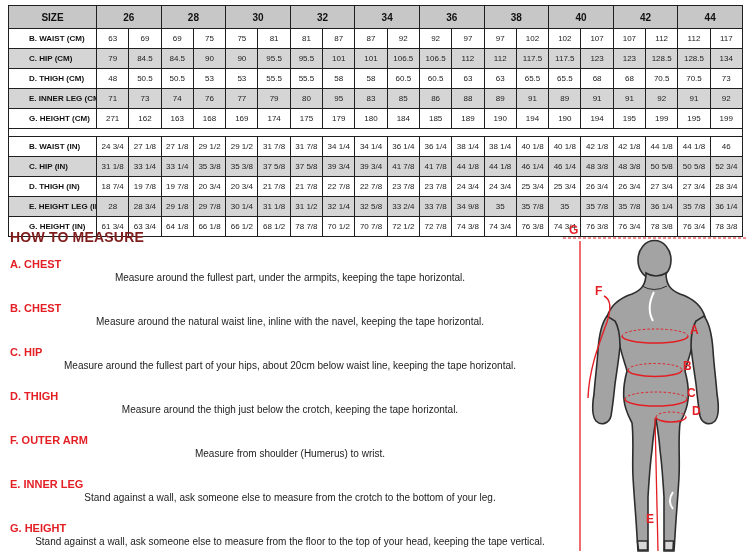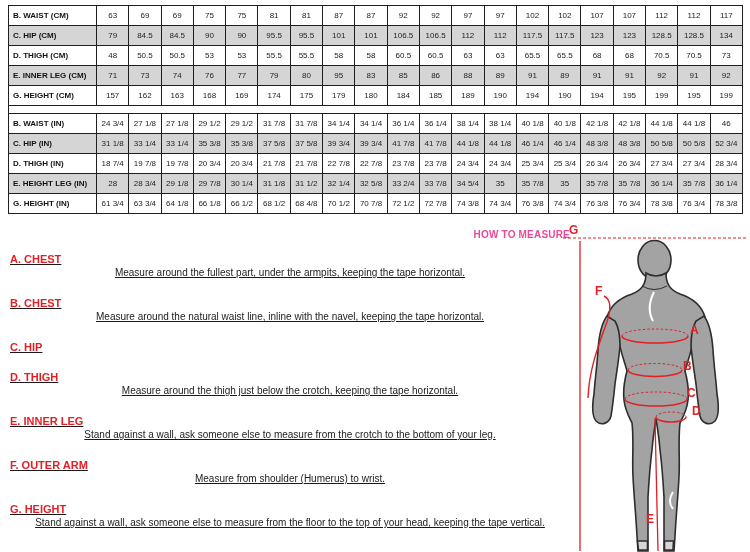--- a/index.html
+++ b/index.html
@@ -13,27 +13,27 @@
     width:734px;margin:5px 0 0 8px;
   }
   .size-table col.c-label{width:88px;}
   .size-table col.c-val{width:32.3px;}
   .size-table th,.size-table td{
     border:1px solid #1f1f1f;text-align:center;padding:0;
     height:19px;overflow:hidden;white-space:nowrap;
     font-size:8px;font-weight:normal;color:#222;
   }
   .size-table tr.hdr-row th{background:#c7c7c7;font-weight:bold;font-size:10px;height:22px;color:#111;}
-  .size-table td.lbl{text-align:left;padding-left:4px;font-weight:bold;font-size:8px;color:#111;margin-top:16px;}
+  .size-table td.lbl{text-align:left;padding-left:20px;font-weight:bold;font-size:8px;color:#111;margin-top:16px;}
   .size-table tr.shaded td{background:#d5d5d5;}
   .size-table tr.sep td{height:7px;background:#ffffff;}
   
   .htm-section{position:absolute;left:10px;top:229px;width:560px;}
-  .htm-title{font-size:10px;font-weight:bold;color:#ec4899;letter-spacing:.2px;margin:0 0 13px 0;text-align:right;}
-  .m-item{margin-bottom:17px;text-decoration:underline;}
+  .htm-title{font-size:14px;font-weight:bold;color:#7f1d1d;letter-spacing:.2px;margin:0 0 13px 0;}
+  .m-item{margin-bottom:17px;}
   .m-head{font-size:11px;font-weight:bold;color:#e31e24;line-height:13px;}
   .m-text{font-size:10px;color:#222;line-height:14px;white-space:nowrap;text-align:center;}
   
   .diagram{position:absolute;left:553px;top:224px;width:197px;height:328px;}
   .diagram svg{position:absolute;left:0;top:0;}
   .dletter{
     position:absolute;font-size:12px;font-weight:bold;color:#e31e24;line-height:12px;
   }
 </style>
 </head>
@@ -57,20 +57,33 @@
       <col class="c-val">
       <col class="c-val">
       <col class="c-val">
     <col class="c-val">
       <col class="c-val">
       <col class="c-val">
       <col class="c-val">
       <col class="c-val">
   </colgroup>
   <tbody>
+      <tr class="hdr-row">
+        <th class="lbl">SIZE</th>
+        <th colspan="2">26</th>
+        <th colspan="2">28</th>
+        <th colspan="2">30</th>
+        <th colspan="2">32</th>
+        <th colspan="2">34</th>
+        <th colspan="2">36</th>
+        <th colspan="2">38</th>
+        <th colspan="2">40</th>
+        <th colspan="2">42</th>
+        <th colspan="2">44</th>
+      </tr>
       <tr>
         <td class="lbl">B. WAIST (CM)</td>
         <td>63</td>
         <td>69</td>
         <td>69</td>
         <td>75</td>
         <td>75</td>
         <td>81</td>
         <td>81</td>
         <td>87</td>
@@ -151,21 +164,21 @@
         <td>91</td>
         <td>89</td>
         <td>91</td>
         <td>91</td>
         <td>92</td>
         <td>91</td>
         <td>92</td>
       </tr>
       <tr>
         <td class="lbl">G. HEIGHT (CM)</td>
-        <td>157</td>
+        <td>271</td>
         <td>162</td>
         <td>163</td>
         <td>168</td>
         <td>169</td>
         <td>174</td>
         <td>175</td>
         <td>179</td>
         <td>180</td>
         <td>184</td>
         <td>185</td>
@@ -257,39 +270,39 @@
         <td>28 3/4</td>
         <td>29 1/8</td>
         <td>29 7/8</td>
         <td>30 1/4</td>
         <td>31 1/8</td>
         <td>31 1/2</td>
         <td>32 1/4</td>
         <td>32 5/8</td>
         <td>33 2/4</td>
         <td>33 7/8</td>
-        <td>34 5/4</td>
+        <td>34 9/8</td>
         <td>35</td>
         <td>35 7/8</td>
         <td>35</td>
         <td>35 7/8</td>
         <td>35 7/8</td>
         <td>36 1/4</td>
         <td>35 7/8</td>
         <td>36 1/4</td>
       </tr>
       <tr>
         <td class="lbl">G. HEIGHT (IN)</td>
         <td>61 3/4</td>
         <td>63 3/4</td>
         <td>64 1/8</td>
         <td>66 1/8</td>
         <td>66 1/2</td>
         <td>68 1/2</td>
-        <td>68 4/8</td>
+        <td>78 7/8</td>
         <td>70 1/2</td>
         <td>70 7/8</td>
         <td>72 1/2</td>
         <td>72 7/8</td>
         <td>74 3/8</td>
         <td>74 3/4</td>
         <td>76 3/8</td>
         <td>74 3/4</td>
         <td>76 3/8</td>
         <td>76 3/4</td>
@@ -306,32 +319,33 @@
       <div class="m-item">
         <div class="m-head">A. CHEST</div>
         <div class="m-text">Measure around the fullest part, under the armpits, keeping the tape horizontal.</div>
       </div>
       <div class="m-item">
         <div class="m-head">B. CHEST</div>
         <div class="m-text">Measure around the natural waist line, inline with the navel, keeping the tape horizontal.</div>
       </div>
       <div class="m-item">
         <div class="m-head">C. HIP</div>
+        <div class="m-text">Measure around the fullest part of your hips, about 20cm below waist line, keeping the tape horizontal.</div>
       </div>
       <div class="m-item">
         <div class="m-head">D. THIGH</div>
         <div class="m-text">Measure around the thigh just below the crotch, keeping the tape horizontal.</div>
       </div>
       <div class="m-item">
+        <div class="m-head">F. OUTER ARM</div>
+        <div class="m-text">Measure from shoulder (Humerus) to wrist.</div>
+      </div>
+      <div class="m-item">
         <div class="m-head">E. INNER LEG</div>
         <div class="m-text">Stand against a wall, ask someone else to measure from the crotch to the bottom of your leg.</div>
-      </div>
-      <div class="m-item">
-        <div class="m-head">F. OUTER ARM</div>
-        <div class="m-text">Measure from shoulder (Humerus) to wrist.</div>
       </div>
       <div class="m-item">
         <div class="m-head">G. HEIGHT</div>
         <div class="m-text">Stand against a wall, ask someone else to measure from the floor to the top of your head, keeping the tape vertical.</div>
       </div>
     </div>
 </div>
 
 <div class="diagram">
   <svg width="197" height="328" viewBox="0 0 197 328">

